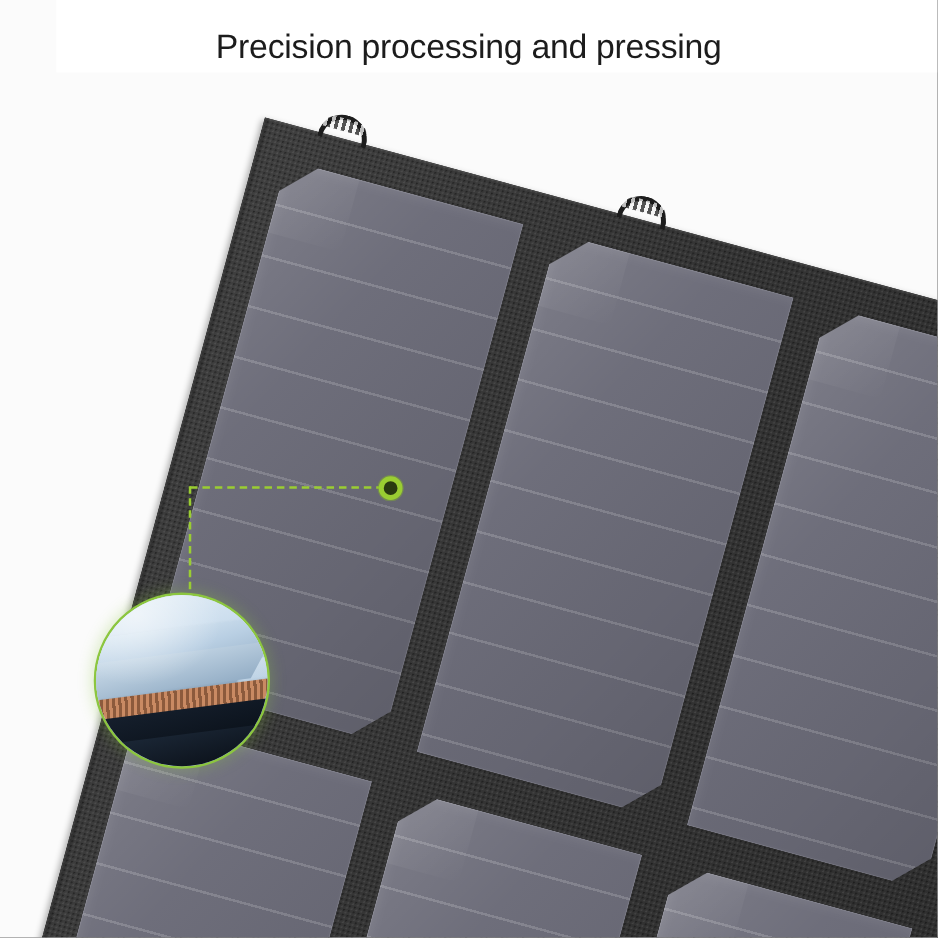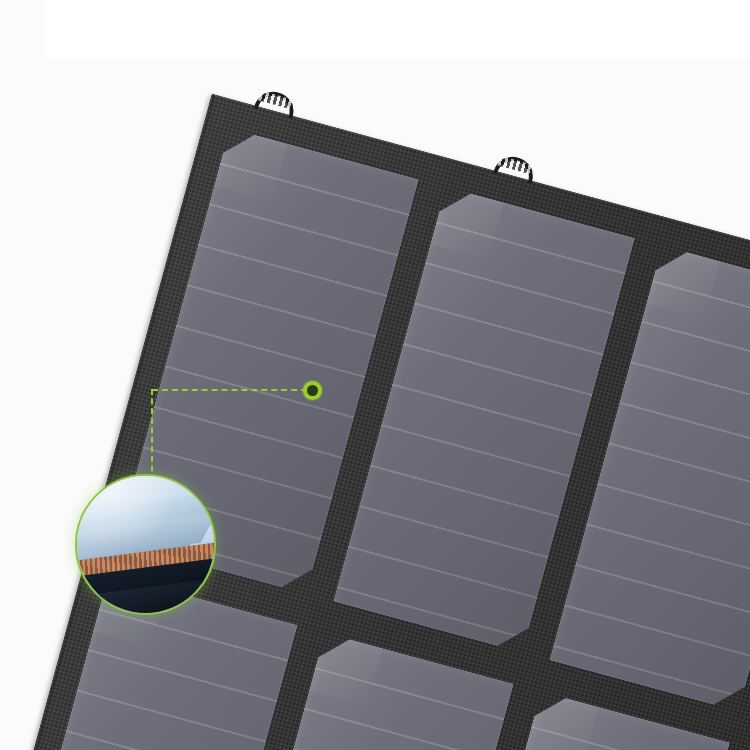--- a/index.html
+++ b/index.html
@@ -202,20 +202,21 @@
     background:radial-gradient(ellipse at 35% 30%, rgba(255,255,255,.55) 0%, rgba(255,255,255,0) 62%);
   }
 </style>
 </head>
 <body>
 
 <div id="stage">
 
   <div id="header-band"></div>
 
+  <div id="title">Precision processing and pressing</div>
 
   <div id="panel-wrap">
 
     <div class="loop" id="loop-1"></div>
     <div class="loop" id="loop-2"></div>
 
     <div id="panel-body">
 
       <div class="cell-col c1">
         <div class="cell r1">

